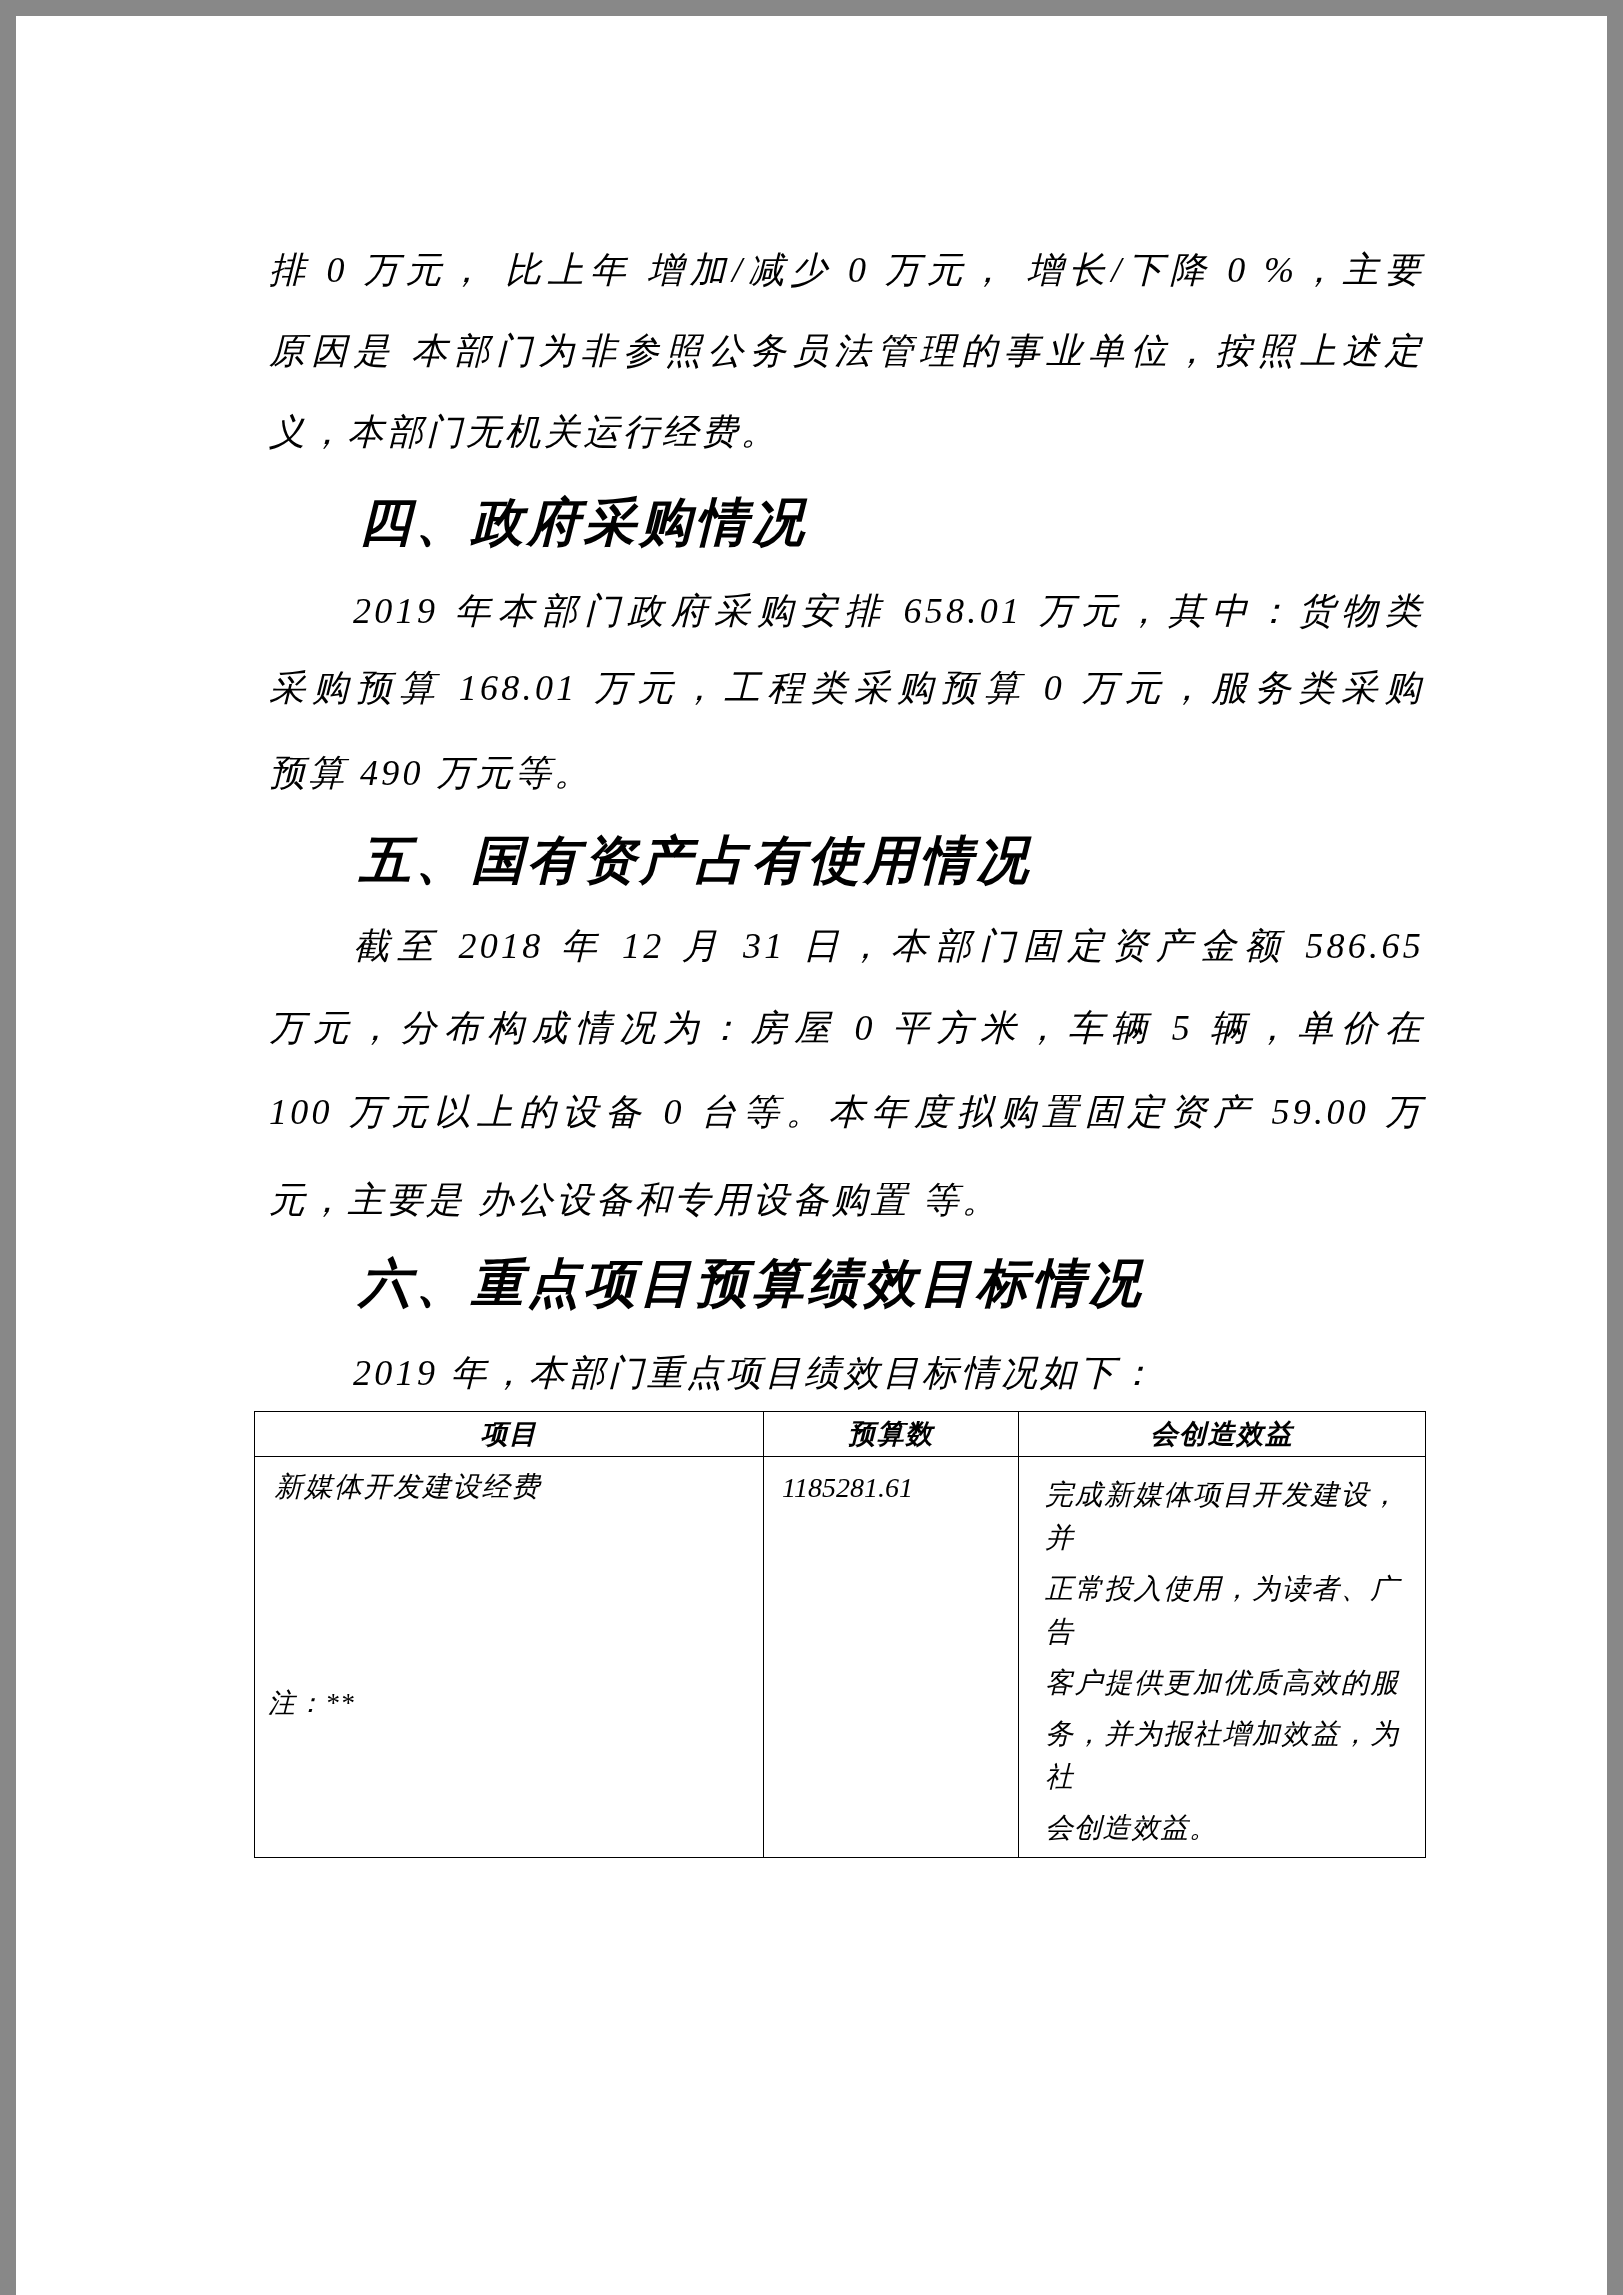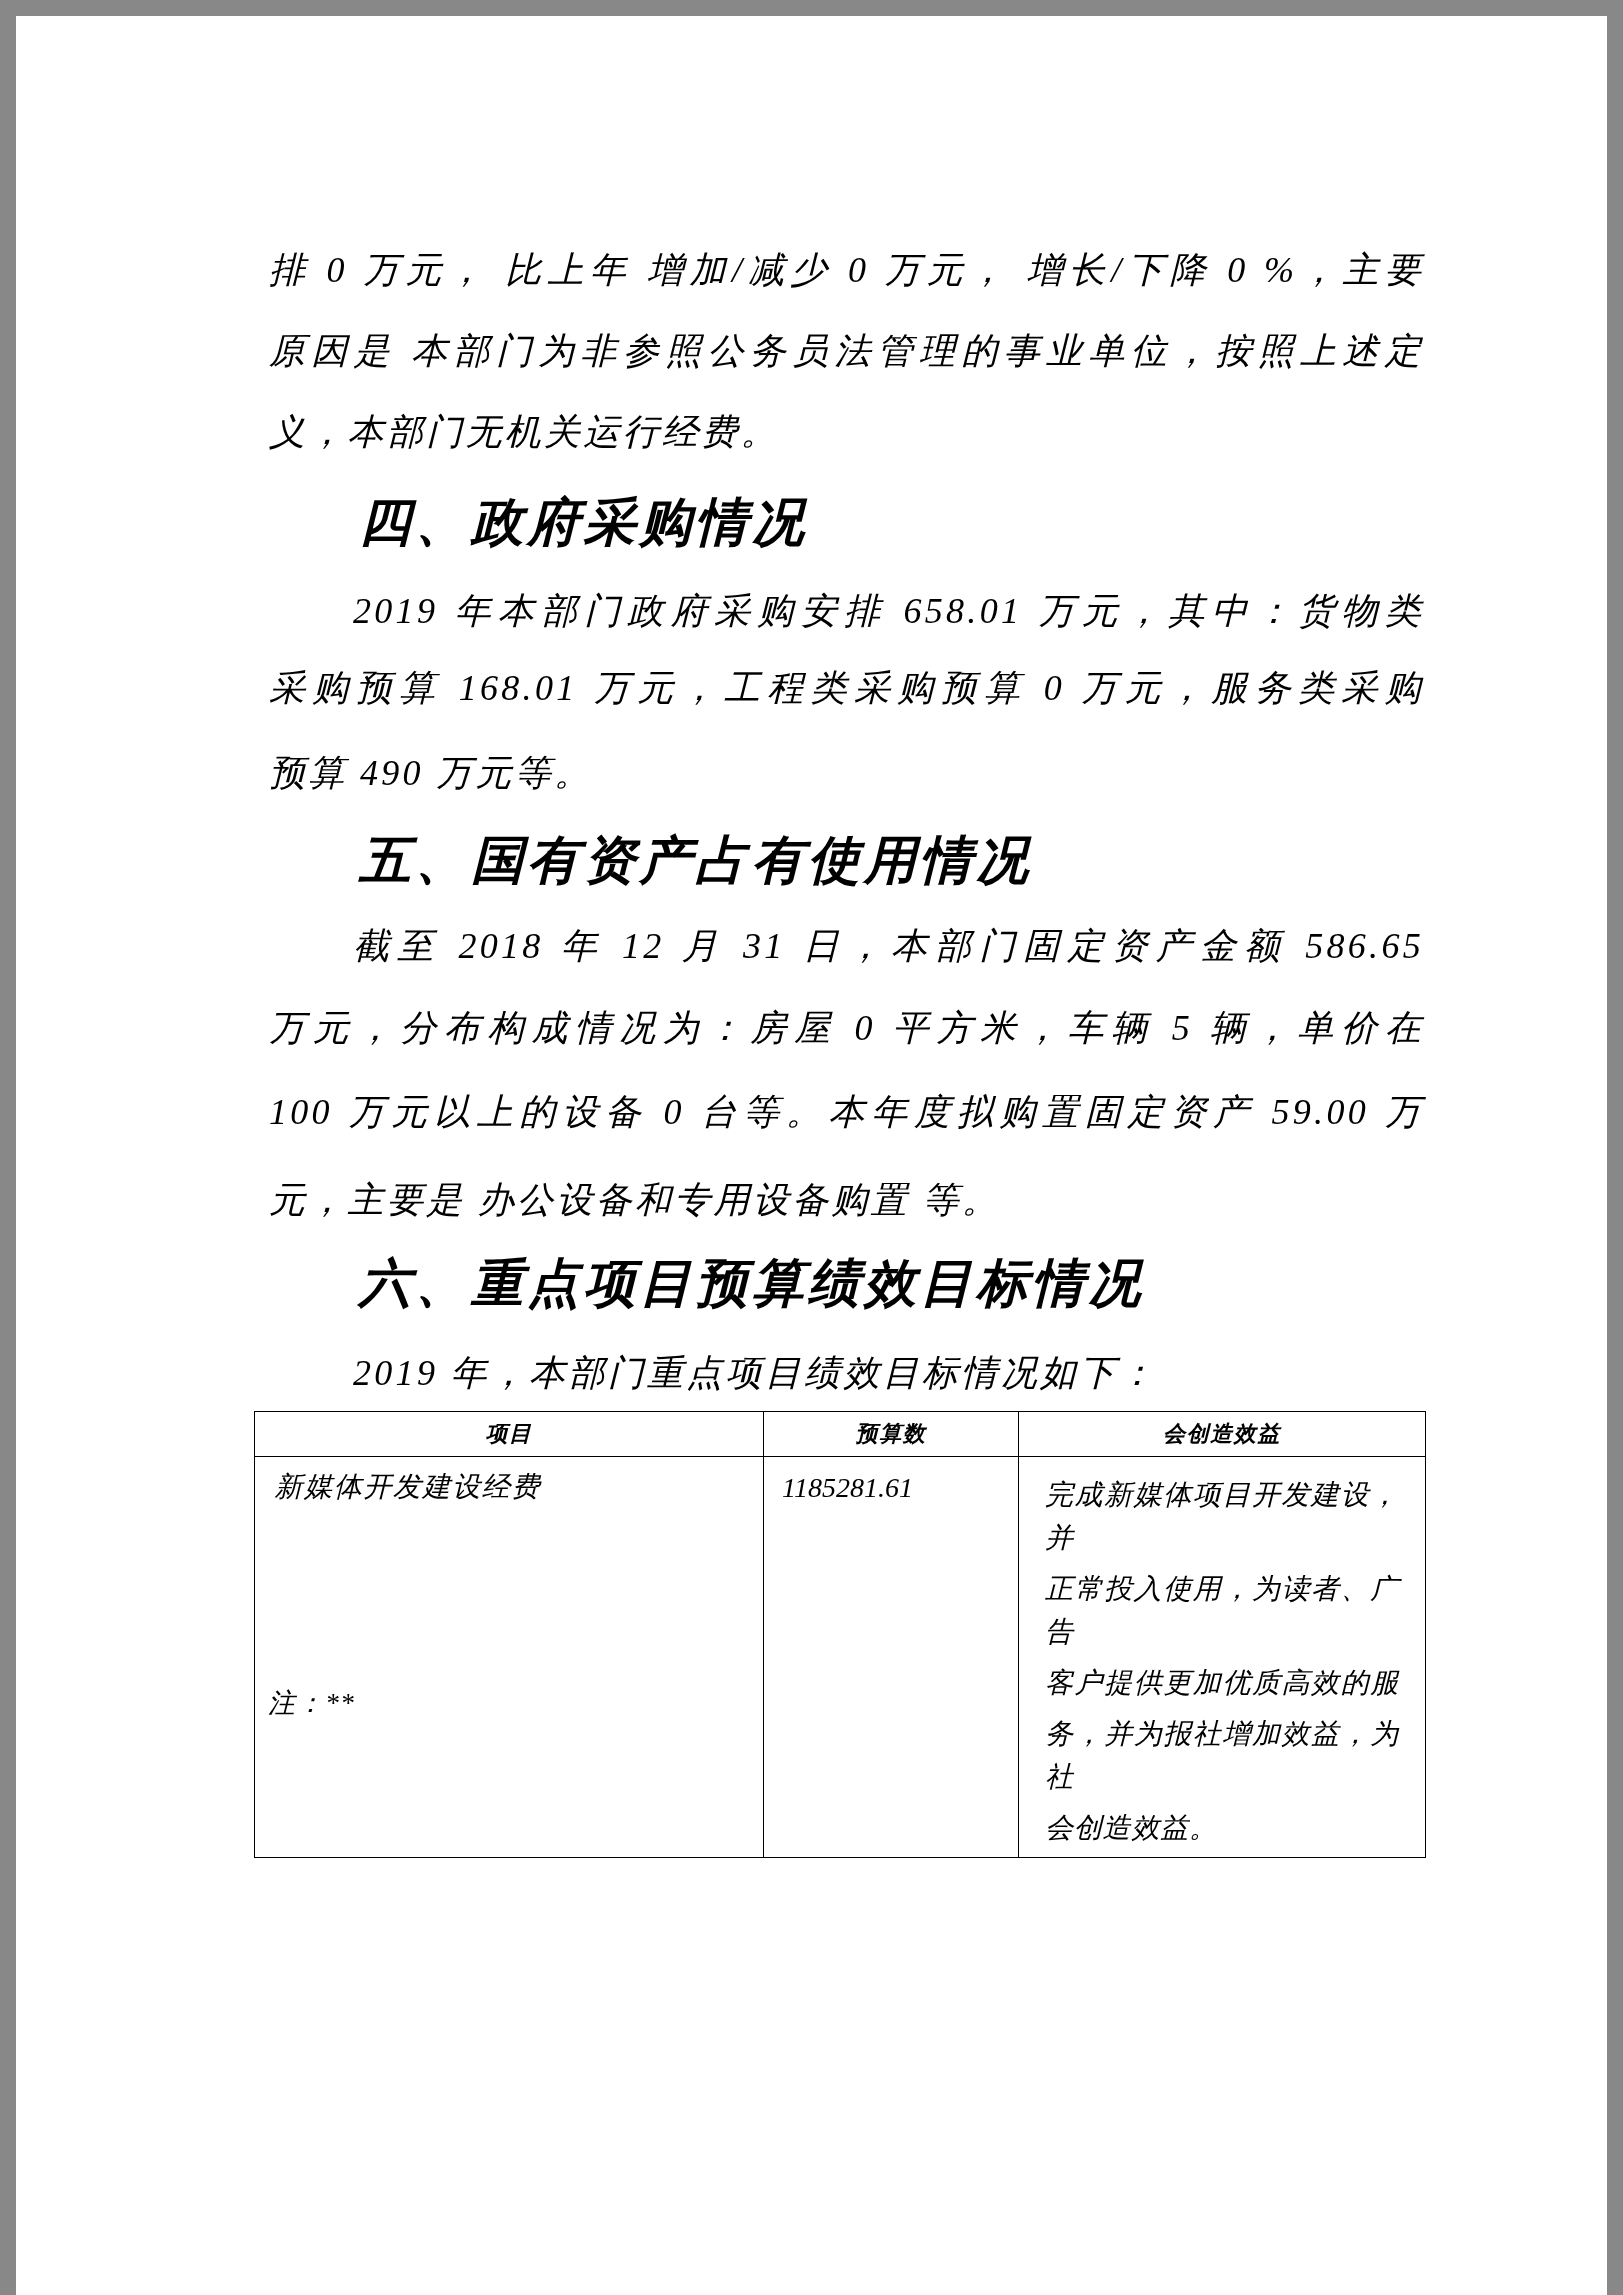--- a/index.html
+++ b/index.html
@@ -47,21 +47,21 @@
     border-collapse: collapse;
     table-layout: fixed;
   }
   .perf-table th, .perf-table td {
     border: 1.6px solid #000000;
   }
   .perf-table th {
     height: 45px;
     font-family: "Liberation Sans", "DejaVu Sans", sans-serif;
     font-weight: 700;
-    font-size: 22px;
+    font-size: 27px;
     text-align: center;
     vertical-align: middle;
     letter-spacing: 1.6px;
   }
   .perf-table td {
     height: 213px;
     vertical-align: top;
     font-size: 28px;
   }
   .cell-project {

